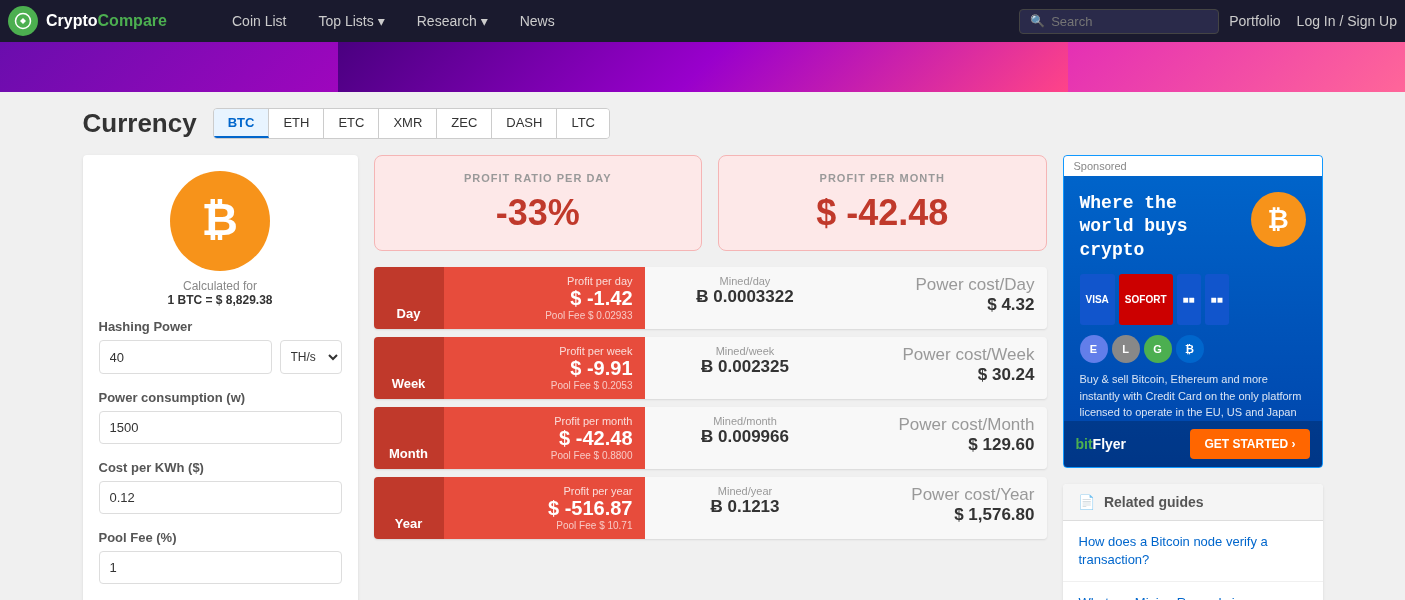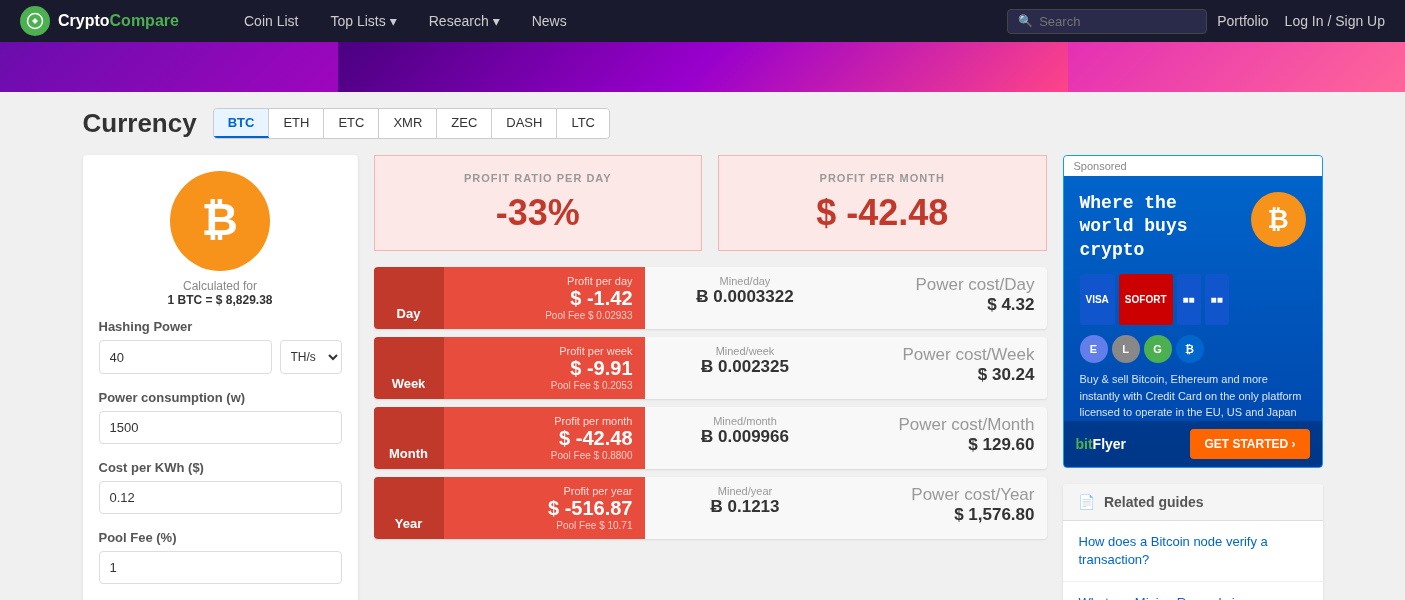--- a/index.html
+++ b/index.html
@@ -3,21 +3,21 @@
   <meta charset="utf-8">
   <style>
     * { box-sizing: border-box; margin: 0; padding: 0; }
     body { font-family: Arial, sans-serif; background: #f0f0f0; font-size: 14px; }
 
     
     .navbar {
       background: #1a1a2e;
       display: flex;
       align-items: center;
-      padding: 0 20px;
+      padding: 0 8px;
       height: 42px;
       gap: 10px;
     }
     .nav-logo {
       display: flex;
       align-items: center;
       gap: 8px;
       color: white;
       font-size: 16px;
       font-weight: bold;
@@ -200,21 +200,21 @@
     }
 
     
     .profit-summary {
       display: flex;
       gap: 16px;
       margin-bottom: 16px;
     }
     .profit-card {
       flex: 1;
-      border-radius: 0;
+      border-radius: 8px;
       padding: 16px 20px;
       text-align: center;
     }
     .profit-card.pink {
       background: #fde8e8;
       border: 1px solid #f5b5b5;
     }
     .profit-card-label {
       font-size: 11px;
       font-weight: bold;

